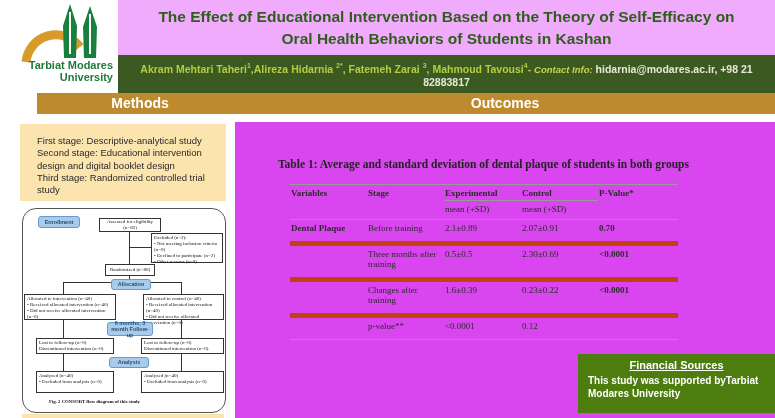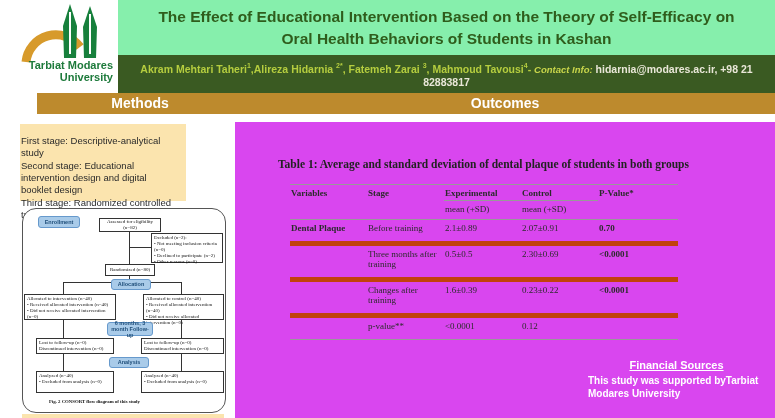--- a/index.html
+++ b/index.html
@@ -1,39 +1,39 @@
 <!DOCTYPE html>
 <html><head>
 <meta charset="utf-8">
 <style>
   html,body{margin:0;padding:0;background:#fff;}
   .poster{position:relative;width:775px;height:418px;background:#fff;overflow:hidden;
           font-family:"Liberation Sans",sans-serif;}
 
   
   .logo-area{position:absolute;left:0;top:0;width:118px;height:95px;background:#fff;}
-  .title-block{position:absolute;left:118px;top:0;width:657px;height:55px;background:#86efac;
+  .title-block{position:absolute;left:118px;top:0;width:657px;height:55px;background:#f0abfc;
                display:flex;flex-direction:column;justify-content:center;text-align:center;
                color:#2f5d1c;font-weight:bold;font-size:15.5px;line-height:1.4;}
   .authors-bar{position:absolute;left:118px;top:55px;width:657px;height:38px;background:#3a5a22;
                color:#b5cd3f;font-weight:bold;font-size:10.5px;text-align:center;
                padding-top:6px;box-sizing:border-box;line-height:1.3;}
   .authors-bar sup{font-size:7px;}
   .contact-label{font-style:italic;font-size:9.5px;color:#c9d64b;}
   .contact-value,.contact-line2{color:#e9e7d8;}
 
   
   .gold-bar{position:absolute;top:93px;height:21px;background:#bd8a2d;color:#fff;
             font-weight:bold;font-size:14px;text-align:center;line-height:21px;}
   .methods-bar{left:37px;width:206px;}
   .outcomes-bar{left:235px;width:540px;}
 
   
-  .methods-box{position:absolute;left:20px;top:124px;width:166px;height:77px;background:#fbe4ae;
-               box-sizing:border-box;padding:11px 8px 0 1px;font-size:9.5px;color:#2a2a2a;line-height:1.3;}
+  .methods-box{position:absolute;left:20px;top:124px;width:206px;height:77px;background:#fbe4ae;
+               box-sizing:border-box;padding:11px 8px 0 17px;font-size:9.5px;color:#2a2a2a;line-height:1.3;}
   .bottom-strip{position:absolute;left:22px;top:414px;width:202px;height:4px;background:#fbe4ae;}
 
   
   .flow{position:absolute;left:22px;top:208px;width:202px;height:203px;background:#fff;
         border:1.2px solid #555;border-radius:14px;}
   .flow *{box-sizing:border-box;}
   .fbox{position:absolute;background:#fff;border:0.8px solid #333;font-family:"Liberation Serif",serif;
         font-size:5px;line-height:1.2;padding:1px 2px;color:#111;}
   .fbox.center{display:flex;align-items:center;justify-content:center;text-align:center;}
   .fblue{position:absolute;background:#a9cbe9;border:0.9px solid #6699cc;border-radius:3px;
@@ -54,21 +54,21 @@
   .otable .c0{width:72px;} .otable .c1{width:72px;} .otable .c2{width:72px;}
   .otable .c3{width:72px;} .otable .c4{width:75px;}
   .otable tr.h td{border-top:1.4px solid #999;font-weight:bold;padding-bottom:2px;}
   .otable tr.sub td{border-bottom:1.4px solid #999;padding-bottom:5px;}
   .otable tr.sub td.ln{border-top:1px solid #999;}
   .otable tr.r td{border-bottom:5px solid #c2410c;}
   .otable tr.r.last td{border-bottom:1.6px solid #999;margin-left:8px;}
   .otable td.b{font-weight:bold;}
 
   
-  .financial{position:absolute;left:578px;top:354px;width:197px;height:59px;background:#d946ef;
+  .financial{position:absolute;left:578px;top:354px;width:197px;height:59px;background:#4d7c0f;
              color:#fff;box-sizing:border-box;padding:5px 10px 0 10px;}
   .fin-title{text-align:center;font-weight:bold;font-size:11px;text-decoration:underline;margin-bottom:4px;}
   .fin-text{font-weight:bold;font-size:10px;line-height:1.25;}
 </style>
 </head>
 <body>
 
 <div class="poster">
 
   <div class="logo-area">

